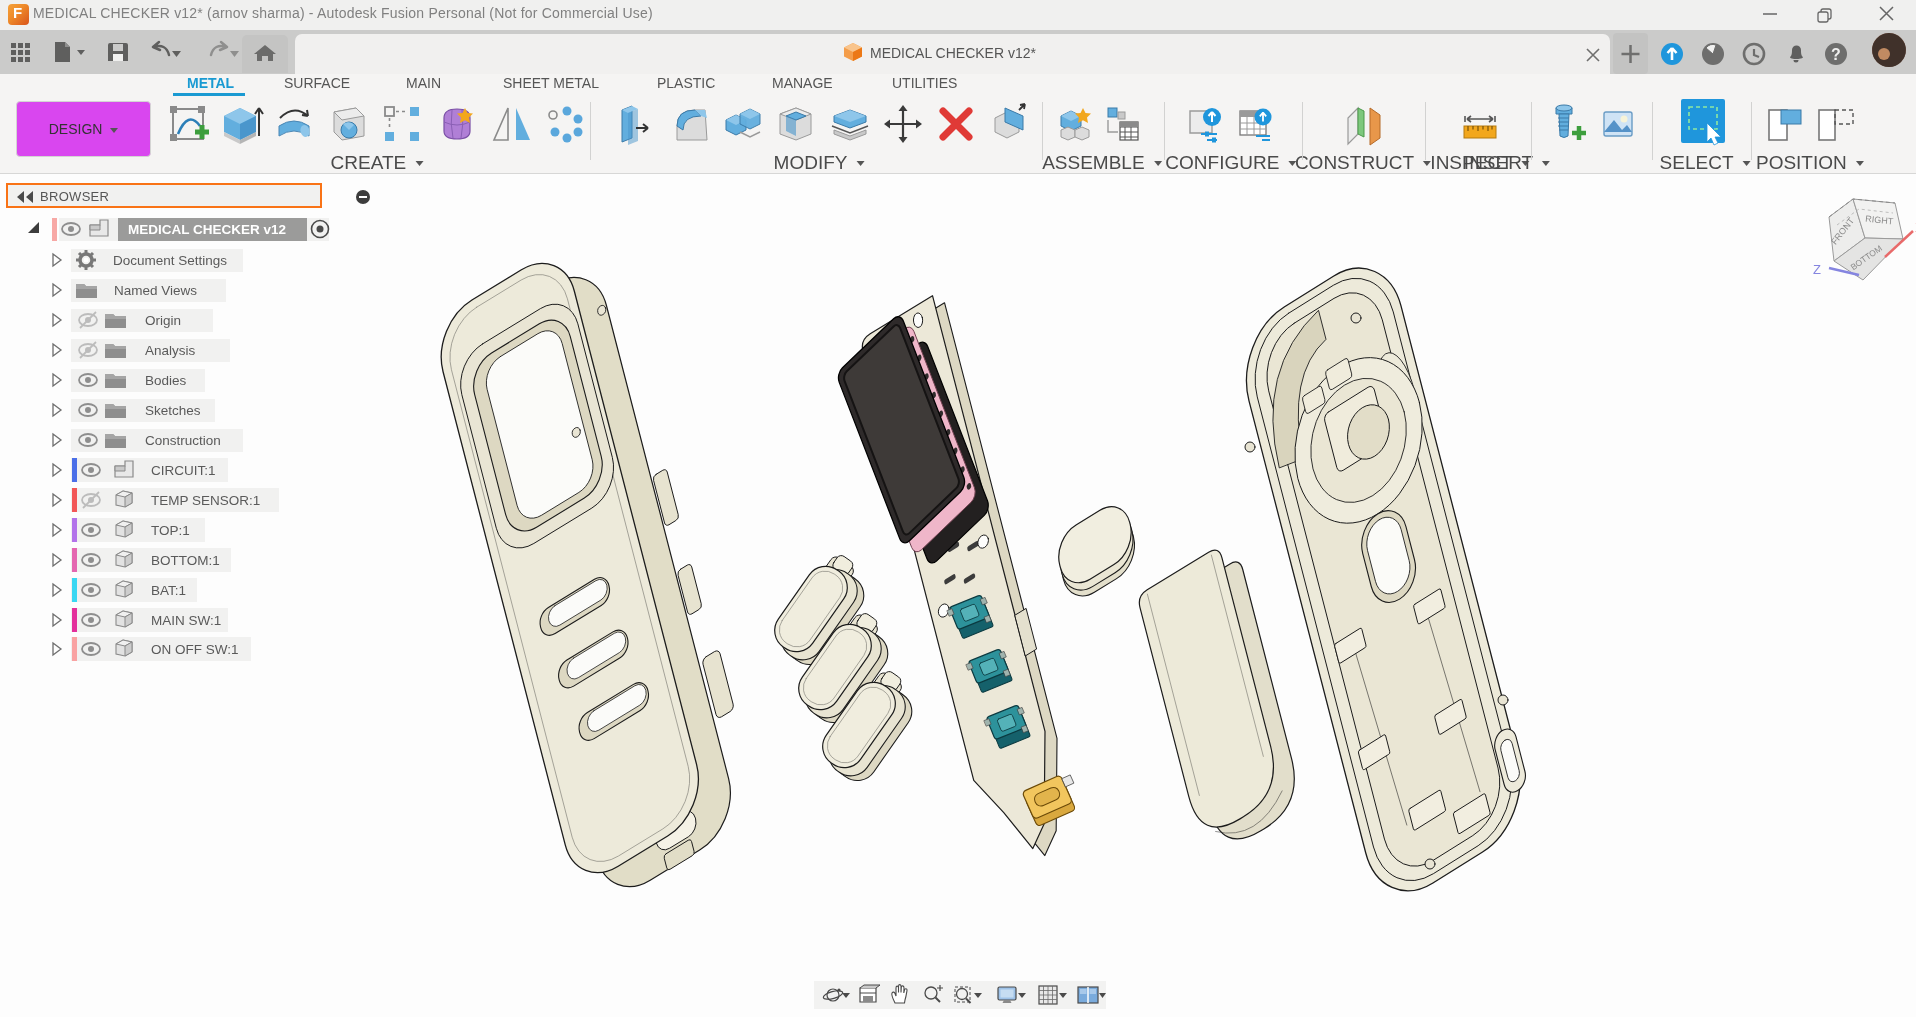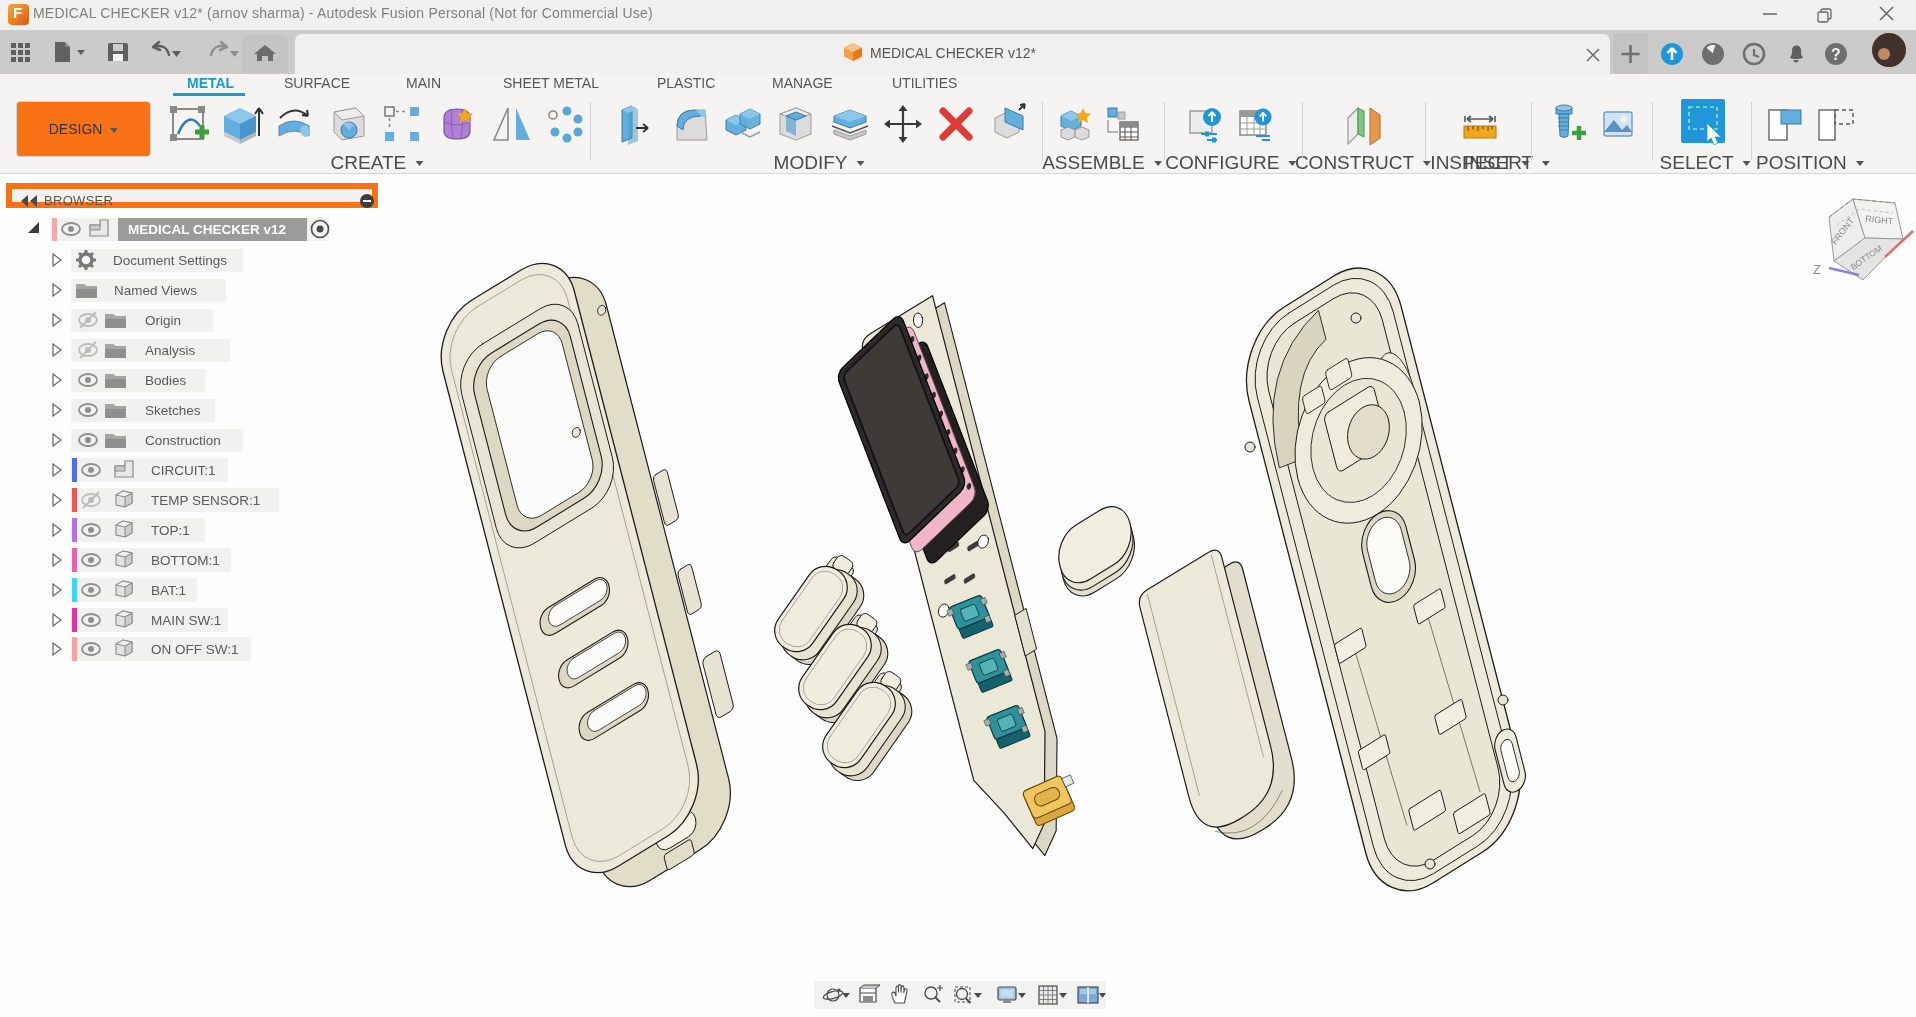--- a/index.html
+++ b/index.html
@@ -13,24 +13,24 @@
 #fusionicon span { position:absolute; left:5px; top:0px; color:#fff; font-size:15px; font-weight:bold; }
 #approw { position:absolute; left:0; top:30px; width:1916px; height:44px; background:#cbcbca; }
 #tab { position:absolute; left:295px; top:4px; width:1315px; height:40px; background:#f1f0ef; border-radius:7px 7px 0 0; }
 #homebtn { position:absolute; left:242px; top:5px; width:46px; height:38px; background:#c4c4c3; border-radius:5px 5px 0 0; }
 #ribbonrow { position:absolute; left:0; top:74px; width:1916px; height:22px; background:#f5f4f3; }
 #toolbar { position:absolute; left:0; top:96px; width:1916px; height:78px; background:#f5f4f3; border-bottom:1px solid #d7d7d6; }
 .rtab { position:absolute; top:1px; font-size:14px; color:#555; }
 .grouplabel { position:absolute; top:56px; font-size:19px; color:#4a4a4a; white-space:nowrap; transform:translateX(-50%); }
 .caret { display:inline-block; width:0; height:0; border-left:4px solid transparent; border-right:4px solid transparent; border-top:5px solid #555; vertical-align:middle; margin-left:4px; }
 .sep { position:absolute; top:6px; width:1px; height:58px; background:#d2d2d1; }
-#designbtn { position:absolute; left:16px; top:5px; width:135px; height:56px; background:#f97316; border:1px solid #d4d4d3; border-radius:4px; font-size:14px; color:#333; text-align:center; line-height:54px; }
+#designbtn { position:absolute; left:16px; top:5px; width:135px; height:56px; background:#d946ef; border:1px solid #d4d4d3; border-radius:4px; font-size:14px; color:#333; text-align:center; line-height:54px; }
 #canvas { position:absolute; left:0; top:175px; width:1916px; height:842px; background:#fdfdfd; }
 
-#bheader { position:absolute; left:6px; top:8px; width:372px; height:25px; background:#f1f1f0; border:6px solid #f97316; }
+#bheader { position:absolute; left:6px; top:8px; width:316px; height:25px; background:#f1f1f0; border:2px solid #f97316; }
 #bheader .t { position:absolute; left:32px; top:4px; font-size:13px; color:#555; letter-spacing:0.3px; }
 
 #comments { position:absolute; left:6px; top:806px; width:374px; height:28px; background:#f0f0ef; border:1px solid #d5d5d4; }
 #comments .t { position:absolute; left:31px; top:6px; font-size:13.5px; color:#666; letter-spacing:0.4px; }
 </style>
 </head>
 <body>
 <div id="titlebar">
   <div id="fusionicon">
       <span>F</span>

